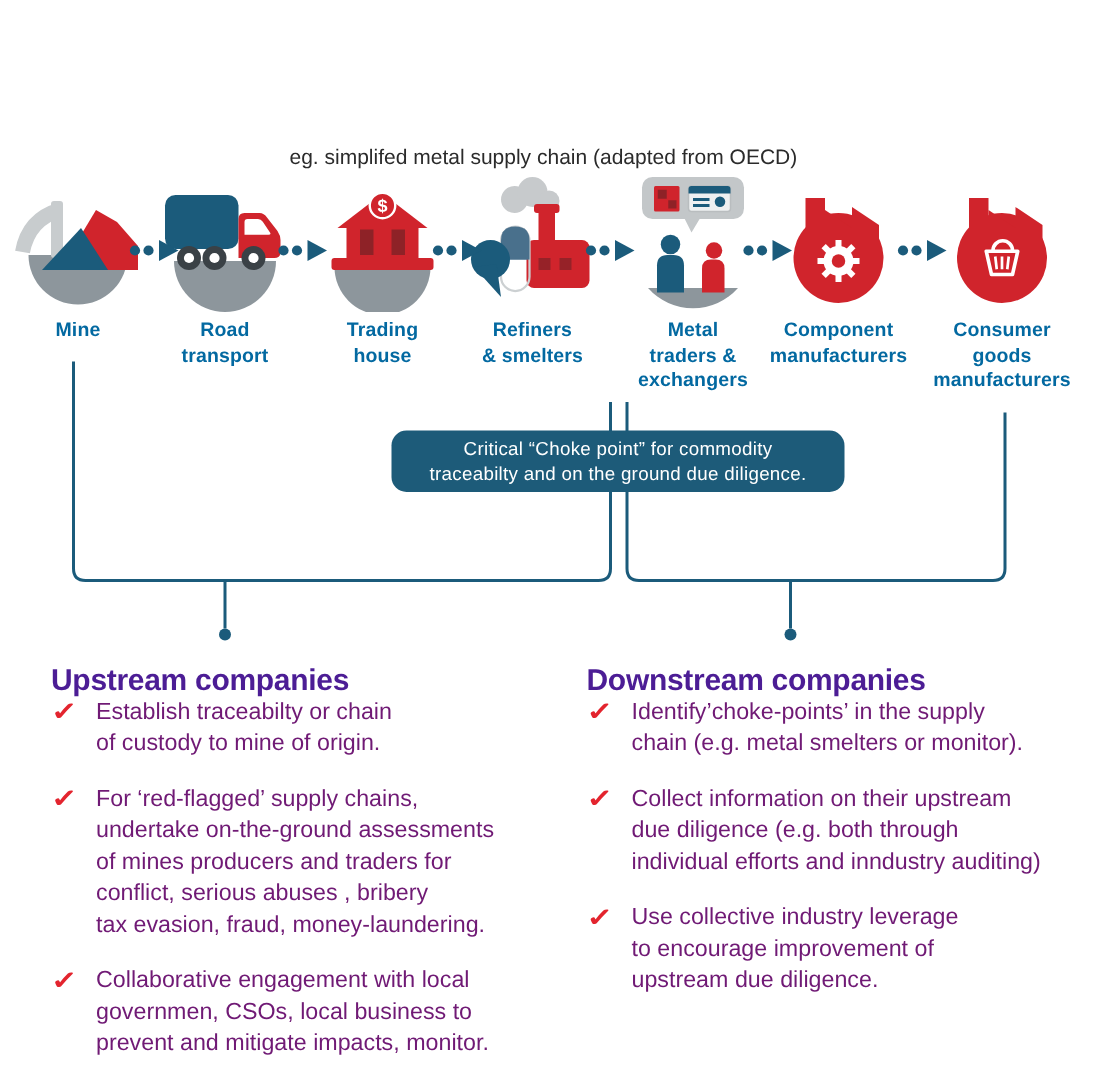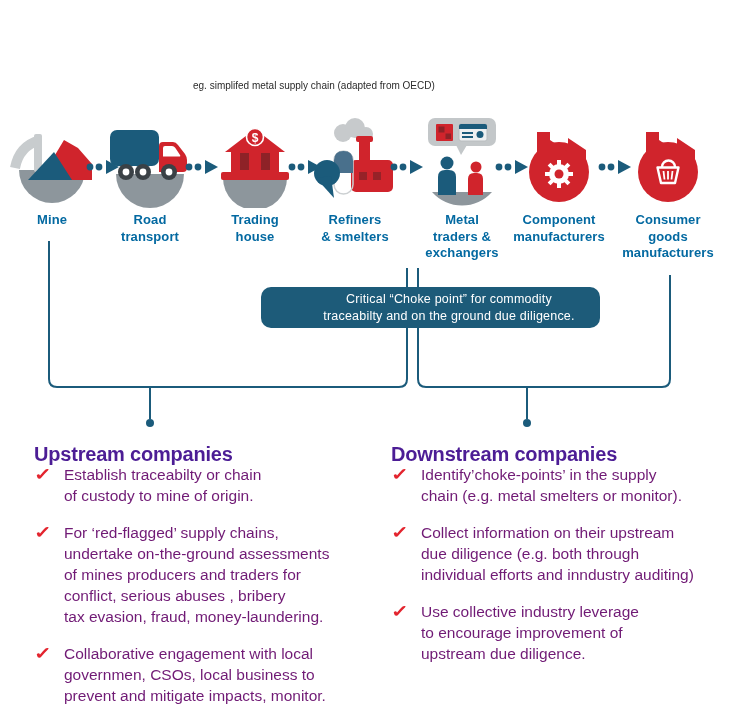--- a/index.html
+++ b/index.html
@@ -1,31 +1,31 @@
 <!DOCTYPE html>
 <html><head>
 <meta charset="utf-8">
 <style>
   html,body{margin:0;padding:0;background:#fff;}
   .canvas{position:relative;width:730px;height:716px;background:#fff;overflow:hidden;
           font-family:"Liberation Sans",sans-serif;}
-  .title{position:absolute;left:193px;top:80px;font-size:10px;color:#2b2b2b;white-space:nowrap;}
+  .title{position:absolute;left:193px;top:96px;font-size:14px;color:#2b2b2b;white-space:nowrap;}
 
   
   .step{position:absolute;top:118px;width:104px;text-align:center;}
   .icon-box{height:90px;display:flex;align-items:flex-end;justify-content:center;}
   .step-label{margin-top:4px;font-size:13px;font-weight:bold;color:#0369a1;
               line-height:16.5px;white-space:pre-line;letter-spacing:.1px;}
 
   .arrow{position:absolute;top:158px;width:38px;height:18px;}
 
   .connectors{position:absolute;left:0;top:0;z-index:1;}
 
   .choke{position:absolute;left:261px;top:287px;width:302px;height:41px;z-index:2;
-         background:#1d5b79;border-radius:10px;display:flex;align-items:center;justify-content:center;padding-left:37px;}
+         background:#1d5b79;border-radius:10px;display:flex;align-items:center;justify-content:center;}
   .choke span{color:#fff;font-size:12.5px;line-height:16.5px;text-align:center;white-space:pre-line;letter-spacing:.2px;}
 
   .col-heading{position:absolute;top:443px;font-size:20px;font-weight:bold;color:#4c1d95;
                letter-spacing:-.2px;white-space:nowrap;}
   .bullets{position:absolute;top:464px;width:340px;}
   .bullet{display:flex;margin-bottom:16px;}
   .check{flex:0 0 20px;color:#e3242e;font-weight:bold;font-size:17px;line-height:21px;
          margin-right:10px;transform:scaleX(1.25);transform-origin:left;}
   .bullet-text{font-size:15.5px;line-height:21px;color:#701a75;white-space:pre-line;}
 </style>

